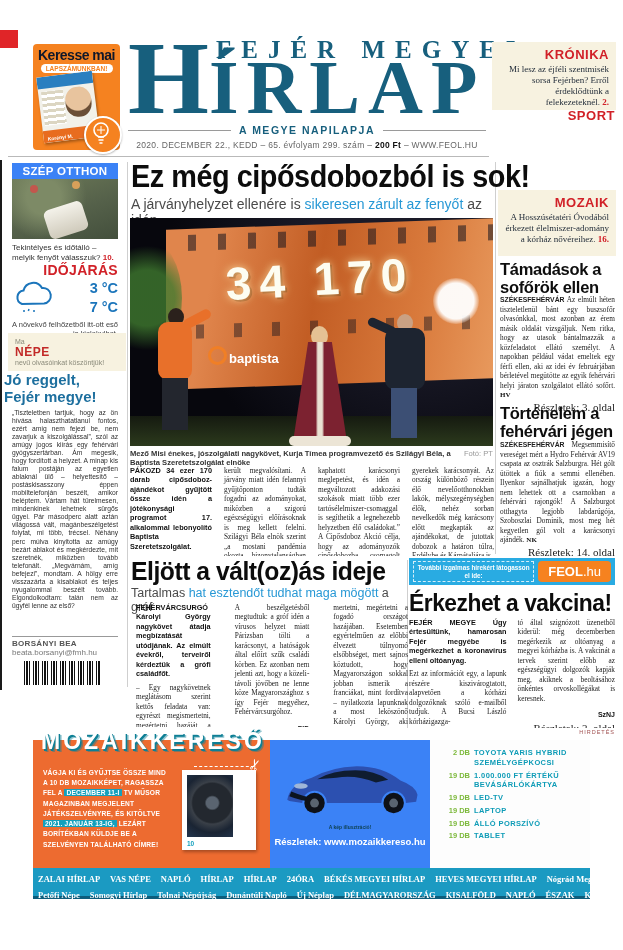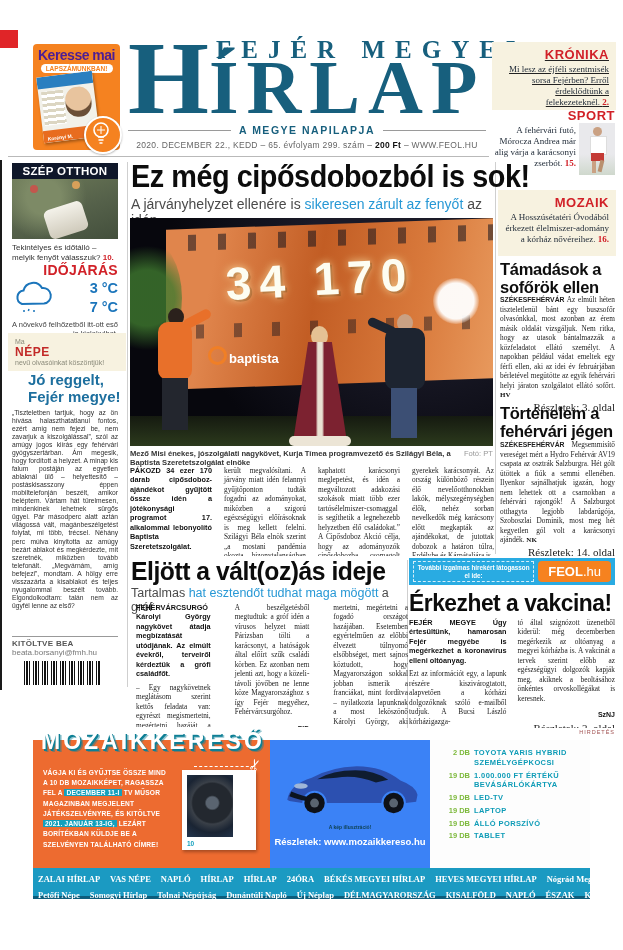--- a/index.html
+++ b/index.html
@@ -10,21 +10,21 @@
   
   #red-corner{left:0;top:30px;width:18px;height:18px;background:#e02528;}
   #edge-strip{left:0;top:160px;width:2px;height:530px;background:#1a1a1a;}
   #rule-top{left:8px;top:156px;width:481px;height:1px;background:#b9b9b9;}
   .vdiv{background:#cfcfcf;width:1px;}
   #div-main{left:495px;top:162px;height:392px;}
   #div-bottom{left:407px;top:560px;height:168px;}
   #div-side{left:127px;top:162px;height:525px;}
   
   #promo{left:33px;top:44px;width:87px;height:106px;background:#f58220;border-radius:4px;overflow:visible;}
-  #promo .l1{color:#4c1d95;font-weight:bold;font-size:14px;text-align:center;margin-top:3px;letter-spacing:-.5px;}
+  #promo .l1{color:#0f172a;font-weight:bold;font-size:14px;text-align:center;margin-top:3px;letter-spacing:-.5px;}
   #promo .l2{background:#fff;color:#f58220;font-weight:bold;font-size:6.5px;border-radius:6px;
              text-align:center;width:72px;margin:1px auto 0;padding:1px 0;}
   .mag{position:absolute;left:7px;top:30px;width:56px;height:66px;background:#f2f1ea;transform:rotate(-7deg);
        box-shadow:1px 2px 3px rgba(0,0,0,.35);overflow:hidden;}
   .mag .mh{height:12px;background:#2a7fc0;}
   .mag .mf{position:absolute;right:4px;top:14px;width:26px;height:30px;border-radius:45%;
            background:radial-gradient(circle at 50% 35%,#e8c49e 0 55%,#6b4f37 60%);}
   .mag .mgrid{position:absolute;left:3px;top:15px;width:22px;height:34px;
            background:repeating-linear-gradient(#dcd6c2 0 3px,#fff 3px 6px);}
   .mag .mo{position:absolute;left:0;bottom:0;width:100%;height:12px;background:#e86c1f;}
@@ -37,54 +37,54 @@
   .mh-h{font-size:104px;line-height:1;}
   .mh-irlap{font-size:76px;line-height:1;letter-spacing:8px;}
   .mh-top{position:absolute;left:88px;top:2px;font-size:25px;letter-spacing:10px;white-space:nowrap;}
   .mh-tagrow{display:flex;align-items:center;gap:8px;margin-top:2px;}
   .mh-tagrow .ln{flex:1;height:1px;background:#9a9a9a;}
   .mh-tag{font-family:"Liberation Sans",sans-serif;font-size:10.5px;letter-spacing:1.5px;color:#175f7d;}
   .mh-date{font-family:"Liberation Sans",sans-serif;font-weight:normal;color:#666;font-size:8.5px;
            text-align:center;margin-top:4px;letter-spacing:.3px;}
   .mh-date b{color:#111;}
   .creambox{background:#f7f2e0;padding:5px 7px;}
-  #kronika{left:492px;top:42px;width:110px;height:58px;text-align:right;text-decoration:underline;}
+  #kronika{left:492px;top:42px;width:110px;height:58px;text-align:right;}
   .boxtitle{color:#d12128;font-weight:bold;font-size:13px;letter-spacing:.5px;}
   .boxtext{font-family:"Liberation Serif",serif;font-size:9px;line-height:1.22;color:#1d2835;margin-top:2px;}
   .pageref{color:#d12128;font-weight:bold;}
   #sport{left:492px;top:108px;width:123px;text-align:right;}
   #sport .row{display:flex;gap:3px;align-items:flex-start;}
   #sport .boxtext{flex:1;}
   .runner{width:36px;height:52px;background:linear-gradient(#e9e9ec 60%,#cfd8cd);position:relative;flex:none;}
   .runner .rh{position:absolute;left:14px;top:4px;width:9px;height:9px;border-radius:50%;background:#caa183;}
   .runner .rt{position:absolute;left:11px;top:13px;width:15px;height:17px;background:#fff;border:1px solid #ddd;}
   .runner .rs{position:absolute;left:12px;top:30px;width:13px;height:8px;background:#c43b36;}
   .runner .rl{position:absolute;left:13px;top:38px;width:4px;height:12px;background:#caa183;}
   .runner .rl2{position:absolute;left:20px;top:37px;width:4px;height:12px;background:#b9906f;transform:rotate(14deg);}
   
-  #szep-badge{left:12px;top:163px;width:106px;height:16px;background:#0f172a;color:#fff;font-weight:bold;
+  #szep-badge{left:12px;top:163px;width:106px;height:16px;background:#3b82f6;color:#fff;font-weight:bold;
               font-size:11.5px;text-align:center;line-height:16px;letter-spacing:.3px;}
   #szep-photo{left:12px;top:179px;width:106px;height:60px;overflow:hidden;
       background:radial-gradient(circle at 30% 30%,#7d8a66 0 20%,transparent 50%),
                  linear-gradient(160deg,#6d7a58,#55614a 55%,#434f3c);}
   #szep-photo .pot{position:absolute;left:34px;top:26px;width:40px;height:30px;background:linear-gradient(#f4f2ea,#cfcabb);border-radius:6px;transform:rotate(-18deg);}
   #szep-photo .c1{position:absolute;left:18px;top:6px;width:8px;height:8px;border-radius:50%;background:#c2574d;}
   #szep-photo .c2{position:absolute;left:60px;top:2px;width:8px;height:8px;border-radius:50%;background:#d8a05a;}
   #szep-cap{left:12px;top:243px;width:106px;font-size:8px;line-height:1.25;color:#333;}
   #weather{left:12px;top:262px;width:106px;text-align:right;}
   #weather .wt{color:#d12128;font-weight:bold;font-size:14px;letter-spacing:.3px;}
   #weather .wrow{display:flex;align-items:center;}
   #weather svg{flex:none;}
   #weather .temps{flex:1;color:#1b75bb;font-weight:bold;font-size:14.5px;line-height:1.3;}
   #weather .wtxt{font-size:7.5px;color:#444;line-height:1.25;margin-top:2px;}
   #nameday{left:8px;top:333px;width:104px;}
   #nameday .ma{font-size:7px;color:#8a8a7a;}
   #nameday .nm{color:#c22a28;font-weight:bold;font-size:12px;letter-spacing:.5px;}
   #nameday .nt{font-size:7px;color:#8a8a7a;}
-  #greet-title{left:28px;top:372px;width:110px;color:#1d6f9e;font-weight:bold;font-size:15px;line-height:1.1;}
+  #greet-title{left:4px;top:372px;width:110px;color:#1d6f9e;font-weight:bold;font-size:15px;line-height:1.1;}
   #greet-body{left:12px;top:409px;width:106px;height:223px;overflow:hidden;font-size:6.7px;line-height:1.2;
               color:#2e2e2e;text-align:justify;}
   #byline{left:12px;top:636px;width:106px;border-top:1px solid #999;padding-top:2px;}
   #byline .bn{font-size:8px;font-weight:bold;color:#555;letter-spacing:.3px;}
   #byline .be{font-size:8px;color:#777;}
   #barcode{left:24px;top:661px;width:76px;height:24px;
      background:repeating-linear-gradient(90deg,#111 0 1px,#fff 1px 2px,#111 2px 4px,#fff 4px 5px,#111 5px 6px,#fff 6px 9px);}
   
   #headline{left:131px;top:159px;width:362px;font-size:31px;font-weight:bold;color:#0c0c0c;
             letter-spacing:-.5px;transform:scaleX(.93);transform-origin:left;white-space:nowrap;}
@@ -234,30 +234,20 @@
   <div class="mh-date"><span>2020. DECEMBER 22., KEDD – 65. évfolyam 299. szám – </span><b>200 Ft</b><span> – WWW.FEOL.HU</span></div>
 </div>
 
 <div class="abs creambox" id="kronika">
   <div class="boxtitle">KRÓNIKA</div>
   <div class="boxtext serif"><span>Mi lesz az éjféli szentmisék sorsa Fejérben? Erről érdeklődtünk a felekezeteknél.</span> <b class="pageref">2.</b></div>
 </div>
 
 <div class="abs" id="sport">
   <div class="boxtitle">SPORT</div>
-  <div class="row">
-    <div class="boxtext serif"><span>A fehérvári futó, Mórocza Andrea már alig várja a karácsonyi zserbót.</span> <b class="pageref">15.</b></div>
-    <div class="runner">
-        <div class="rh"></div>
-        <div class="rt"></div>
-        <div class="rs"></div>
-        <div class="rl"></div>
-        <div class="rl2"></div>
-      </div>
-  </div>
 </div>
 
 <div class="abs" id="szep-badge">SZÉP OTTHON</div>
 <div class="abs" id="szep-photo">
   <div class="c1"></div>
     <div class="c2"></div>
     <div class="pot"></div>
 </div>
 <div class="abs" id="szep-cap"><span>Tekintélyes és időtálló – melyik fenyőt válasszuk?</span> <b class="pageref">10.</b></div>
 
@@ -278,21 +268,21 @@
 
 <div class="abs creambox" id="nameday">
   <div class="ma">Ma</div>
   <div class="nm">NÉPE</div>
   <div class="nt">nevű olvasóinkat köszöntjük!</div>
 </div>
 
 <div class="abs" id="greet-title">Jó reggelt, Fejér megye!</div>
 <div class="abs" id="greet-body">„Tiszteletben tartjuk, hogy az ön hívása halaszthatatlanul fontos, ezért amíg nem fejezi be, nem zavarjuk a kiszolgálással”, szól az amúgy jogos kiírás egy fehérvári gyógyszertárban. Ám megesik, hogy fordított a helyzet. A minap kis falum postáján az egyetlen ablaknál ülő – helyettesítő – postáskisasszony éppen mobiltelefonján beszélt, amikor beléptem. Vártam hát türelmesen, mindenkinek lehetnek sürgős ügyei. Pár másodperc alatt aztán világossá vált, magánbeszélgetést folytat, mi több, trécsel. Néhány perc múlva kinyitotta az amúgy bezárt ablakot és megkérdezte, mit szeretnék, miközben tovább telefonált. „Megvárnám, amíg befejezi”, mondtam. A hölgy erre visszazárta a kisablakot és teljes nyugalommal beszélt tovább. Elgondolkodtam: talán nem az ügyfél lenne az első?</div>
 <div class="abs" id="byline">
-  <div class="bn">KITÖLTVE BEA</div>
+  <div class="bn">BORSÁNYI BEA</div>
   <div class="be">beata.borsanyi@fmh.hu</div>
 </div>
 <div class="abs" id="barcode"></div>
 
 <div class="abs" id="headline">Ez még cipősdobozból is sok!</div>
 <div class="abs" id="subhead"><span>A járványhelyzet ellenére is </span><span class="blue">sikeresen zárult az fenyőt</span><span> az idén</span></div>
 
 <div class="abs" id="photo">
   <div class="bld">
       <div class="wins"></div>

